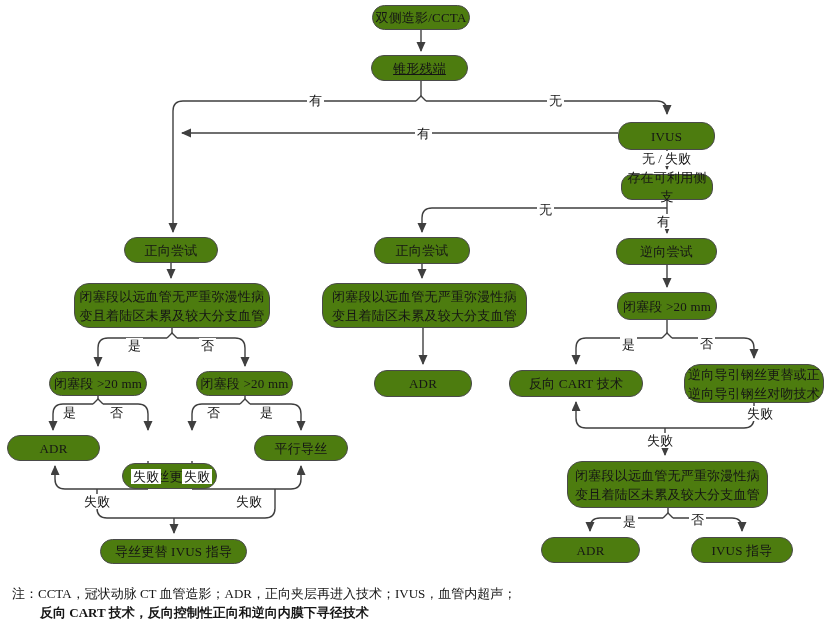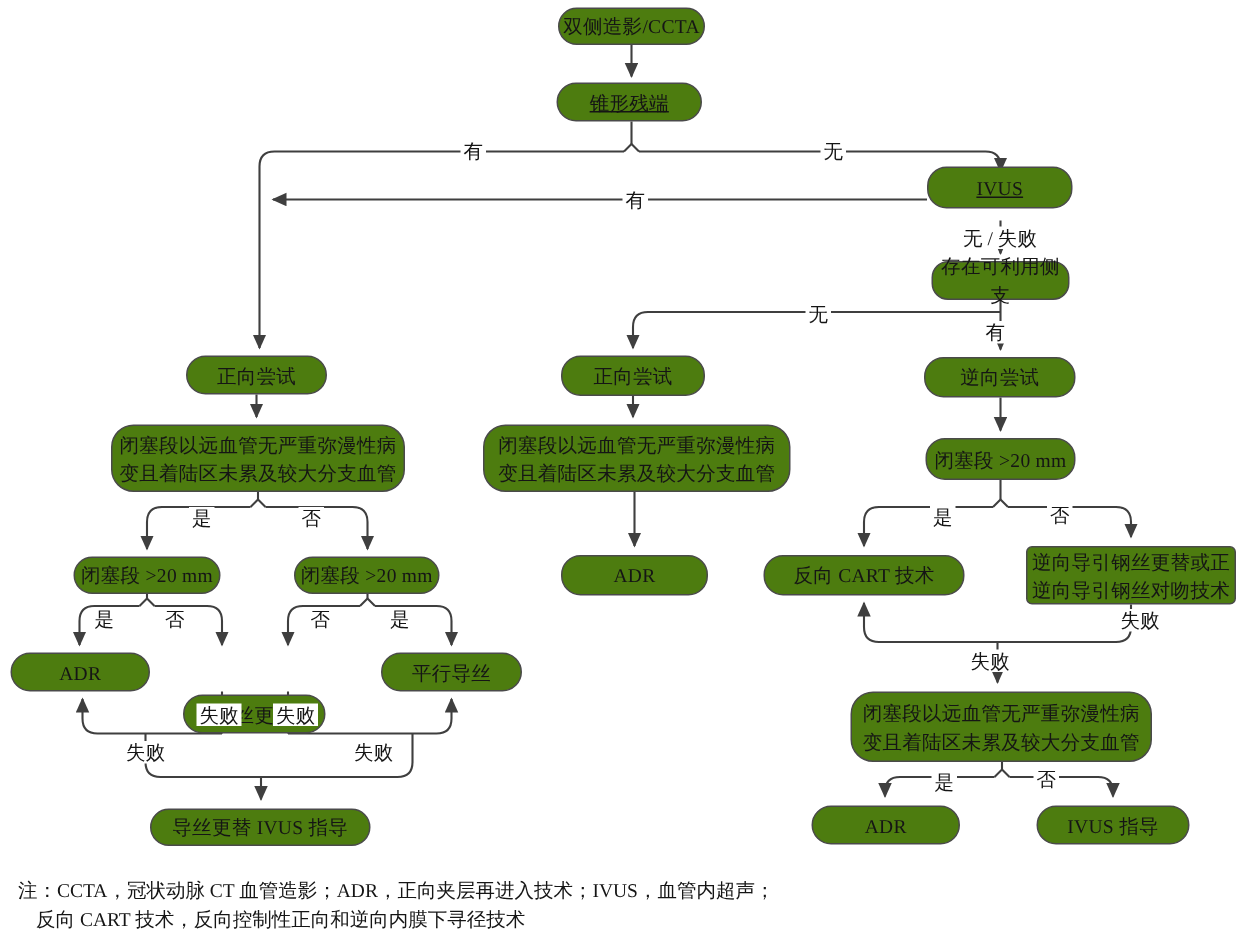--- a/index.html
+++ b/index.html
@@ -12,21 +12,21 @@
     position:absolute;z-index:2;box-sizing:border-box;
     border:1.5px solid #4a4a4a;border-radius:13px;background:#4d7c0f;
     display:flex;align-items:center;justify-content:center;text-align:center;
     font-size:13px;line-height:19px;white-space:pre-line;letter-spacing:.2px;
   }
   .elabel{
     position:absolute;z-index:3;font-size:13px;line-height:15px;
     background:#ffffff;padding:0 2px;white-space:nowrap;
   }
   .note{position:absolute;z-index:2;left:12px;top:584px;font-size:13px;line-height:19px;}
-  .note .l2{margin-left:12px;}
+  .note .l2{margin-left:28px;font-weight:bold;}
 </style>
 </head>
 <body>
 
 <div id="canvas">
 
   <svg id="wires" width="830" height="634" viewBox="0 0 830 634">
     <defs>
       <marker id="arr" markerUnits="userSpaceOnUse" markerWidth="11" markerHeight="10" refX="9" refY="4.5" orient="auto">
         <path d="M0,0 L10,4.5 L0,9 Z" fill="#3f3f3f"></path>
@@ -88,38 +88,38 @@
       <path d="M148,489 H65 Q55,489 55,479 V466" marker-end="url(#arr)"></path>
       <path d="M192,489 H291 Q301,489 301,479 V466" marker-end="url(#arr)"></path>
       <path d="M97,489 V508 Q97,518 107,518 H174"></path>
       <path d="M275,489 V508 Q275,518 265,518 H174"></path>
       <path d="M174,518 V533" marker-end="url(#arr)"></path>
     </g>
   </svg>
 
   <div class="node" style="left:372px;top:5px;width:98px;height:25px;">双侧造影/CCTA</div>
   <div class="node" style="left:371px;top:55px;width:97px;height:26px;text-decoration:underline;">锥形残端</div>
-  <div class="node" style="left:618px;top:111px;width:97px;height:28px;text-decoration:underline;">IVUS</div>
+  <div class="node" style="left:618px;top:122px;width:97px;height:28px;">IVUS</div>
   <div class="node" style="left:621px;top:174px;width:92px;height:26px;border-radius:11px;">存在可利用侧支</div>
   <div class="node" style="left:124px;top:237px;width:94px;height:26px;">正向尝试</div>
   <div class="node" style="left:374px;top:237px;width:96px;height:27px;">正向尝试</div>
   <div class="node" style="left:616px;top:238px;width:101px;height:27px;">逆向尝试</div>
   <div class="node" style="left:74px;top:283px;width:196px;height:45px;border-radius:15px;">闭塞段以远血管无严重弥漫性病
 变且着陆区未累及较大分支血管</div>
   <div class="node" style="left:322px;top:283px;width:205px;height:45px;border-radius:15px;">闭塞段以远血管无严重弥漫性病
 变且着陆区未累及较大分支血管</div>
   <div class="node" style="left:617px;top:292px;width:100px;height:28px;">闭塞段 &gt;20 mm</div>
   <div class="node" style="left:49px;top:371px;width:98px;height:25px;">闭塞段 &gt;20 mm</div>
   <div class="node" style="left:196px;top:371px;width:97px;height:25px;">闭塞段 &gt;20 mm</div>
   <div class="node" style="left:7px;top:435px;width:93px;height:26px;">ADR</div>
   <div class="node" style="left:122px;top:435px;width:95px;height:26px;margin-top:28px;">导丝更替</div>
   <div class="node" style="left:254px;top:435px;width:94px;height:26px;">平行导丝</div>
   <div class="node" style="left:374px;top:370px;width:98px;height:27px;">ADR</div>
   <div class="node" style="left:509px;top:370px;width:134px;height:27px;">反向 CART 技术</div>
-  <div class="node" style="left:684px;top:364px;width:140px;height:39px;border-radius:4px;">逆向导引钢丝更替或正
+  <div class="node" style="left:684px;top:364px;width:140px;height:39px;border-radius:16px;">逆向导引钢丝更替或正
 逆向导引钢丝对吻技术</div>
   <div class="node" style="left:567px;top:461px;width:201px;height:47px;border-radius:15px;">闭塞段以远血管无严重弥漫性病
 变且着陆区未累及较大分支血管</div>
   <div class="node" style="left:100px;top:539px;width:147px;height:25px;">导丝更替 IVUS 指导</div>
   <div class="node" style="left:541px;top:537px;width:99px;height:26px;">ADR</div>
   <div class="node" style="left:691px;top:537px;width:102px;height:26px;">IVUS 指导</div>
 
   <span class="elabel" style="left:307px;top:93px;">有</span>
   <span class="elabel" style="left:547px;top:93px;">无</span>
   <span class="elabel" style="left:415px;top:126px;">有</span>

